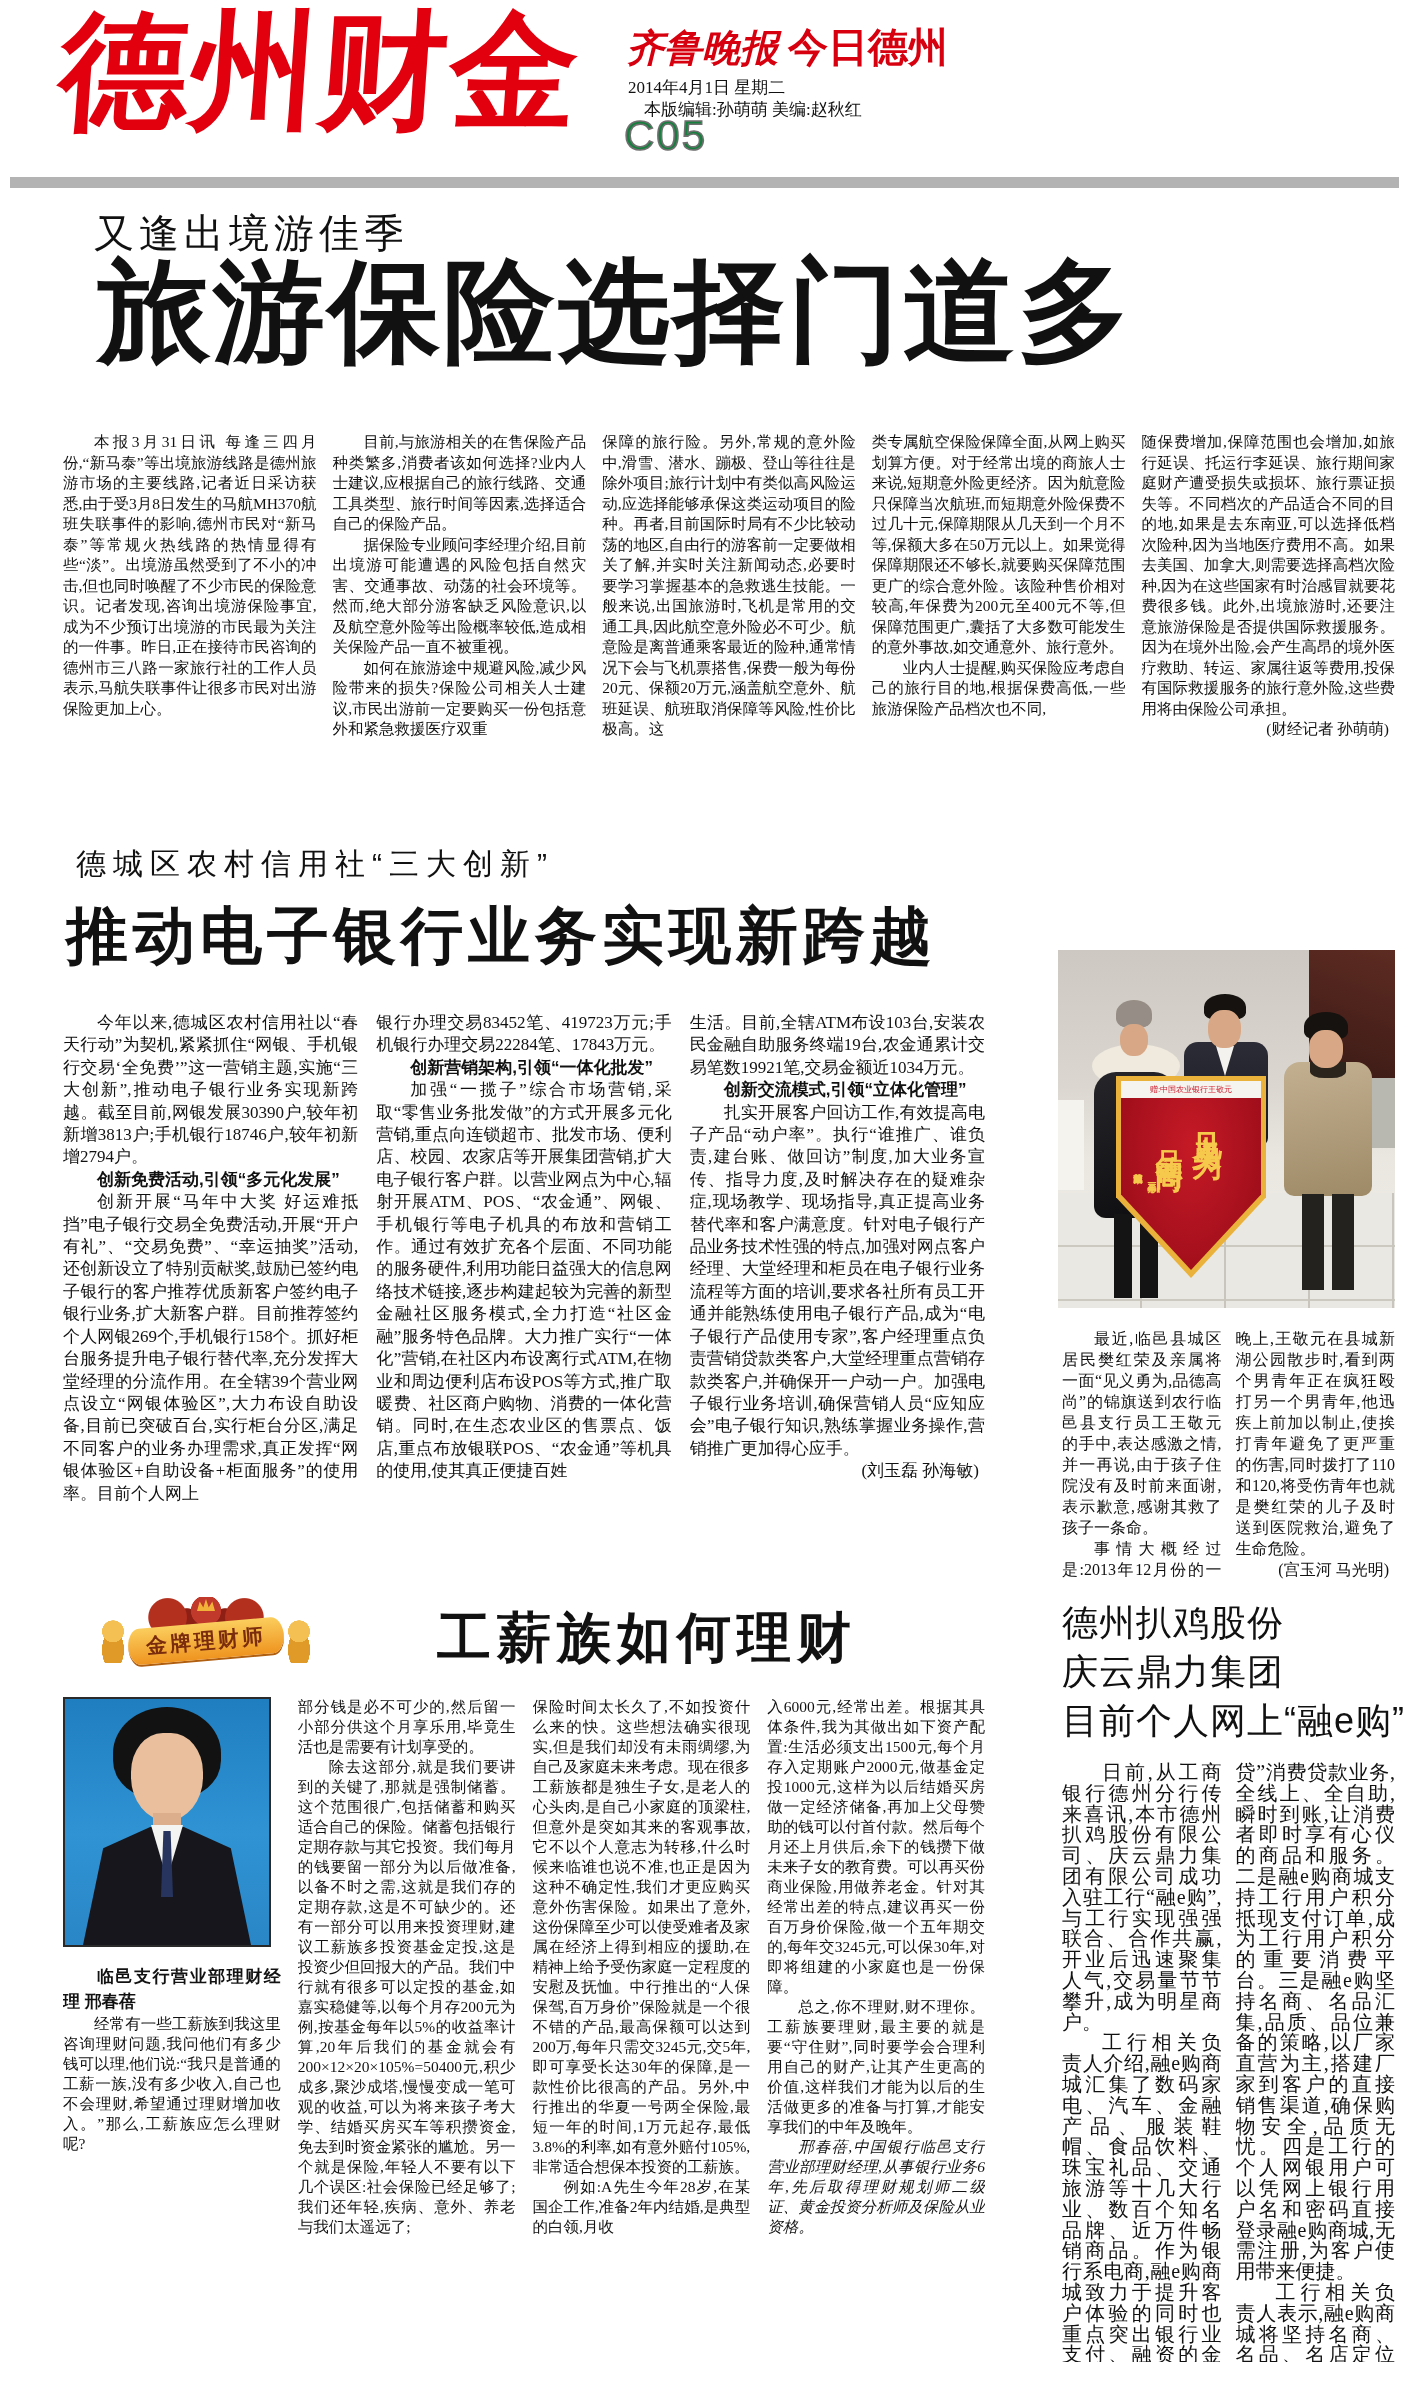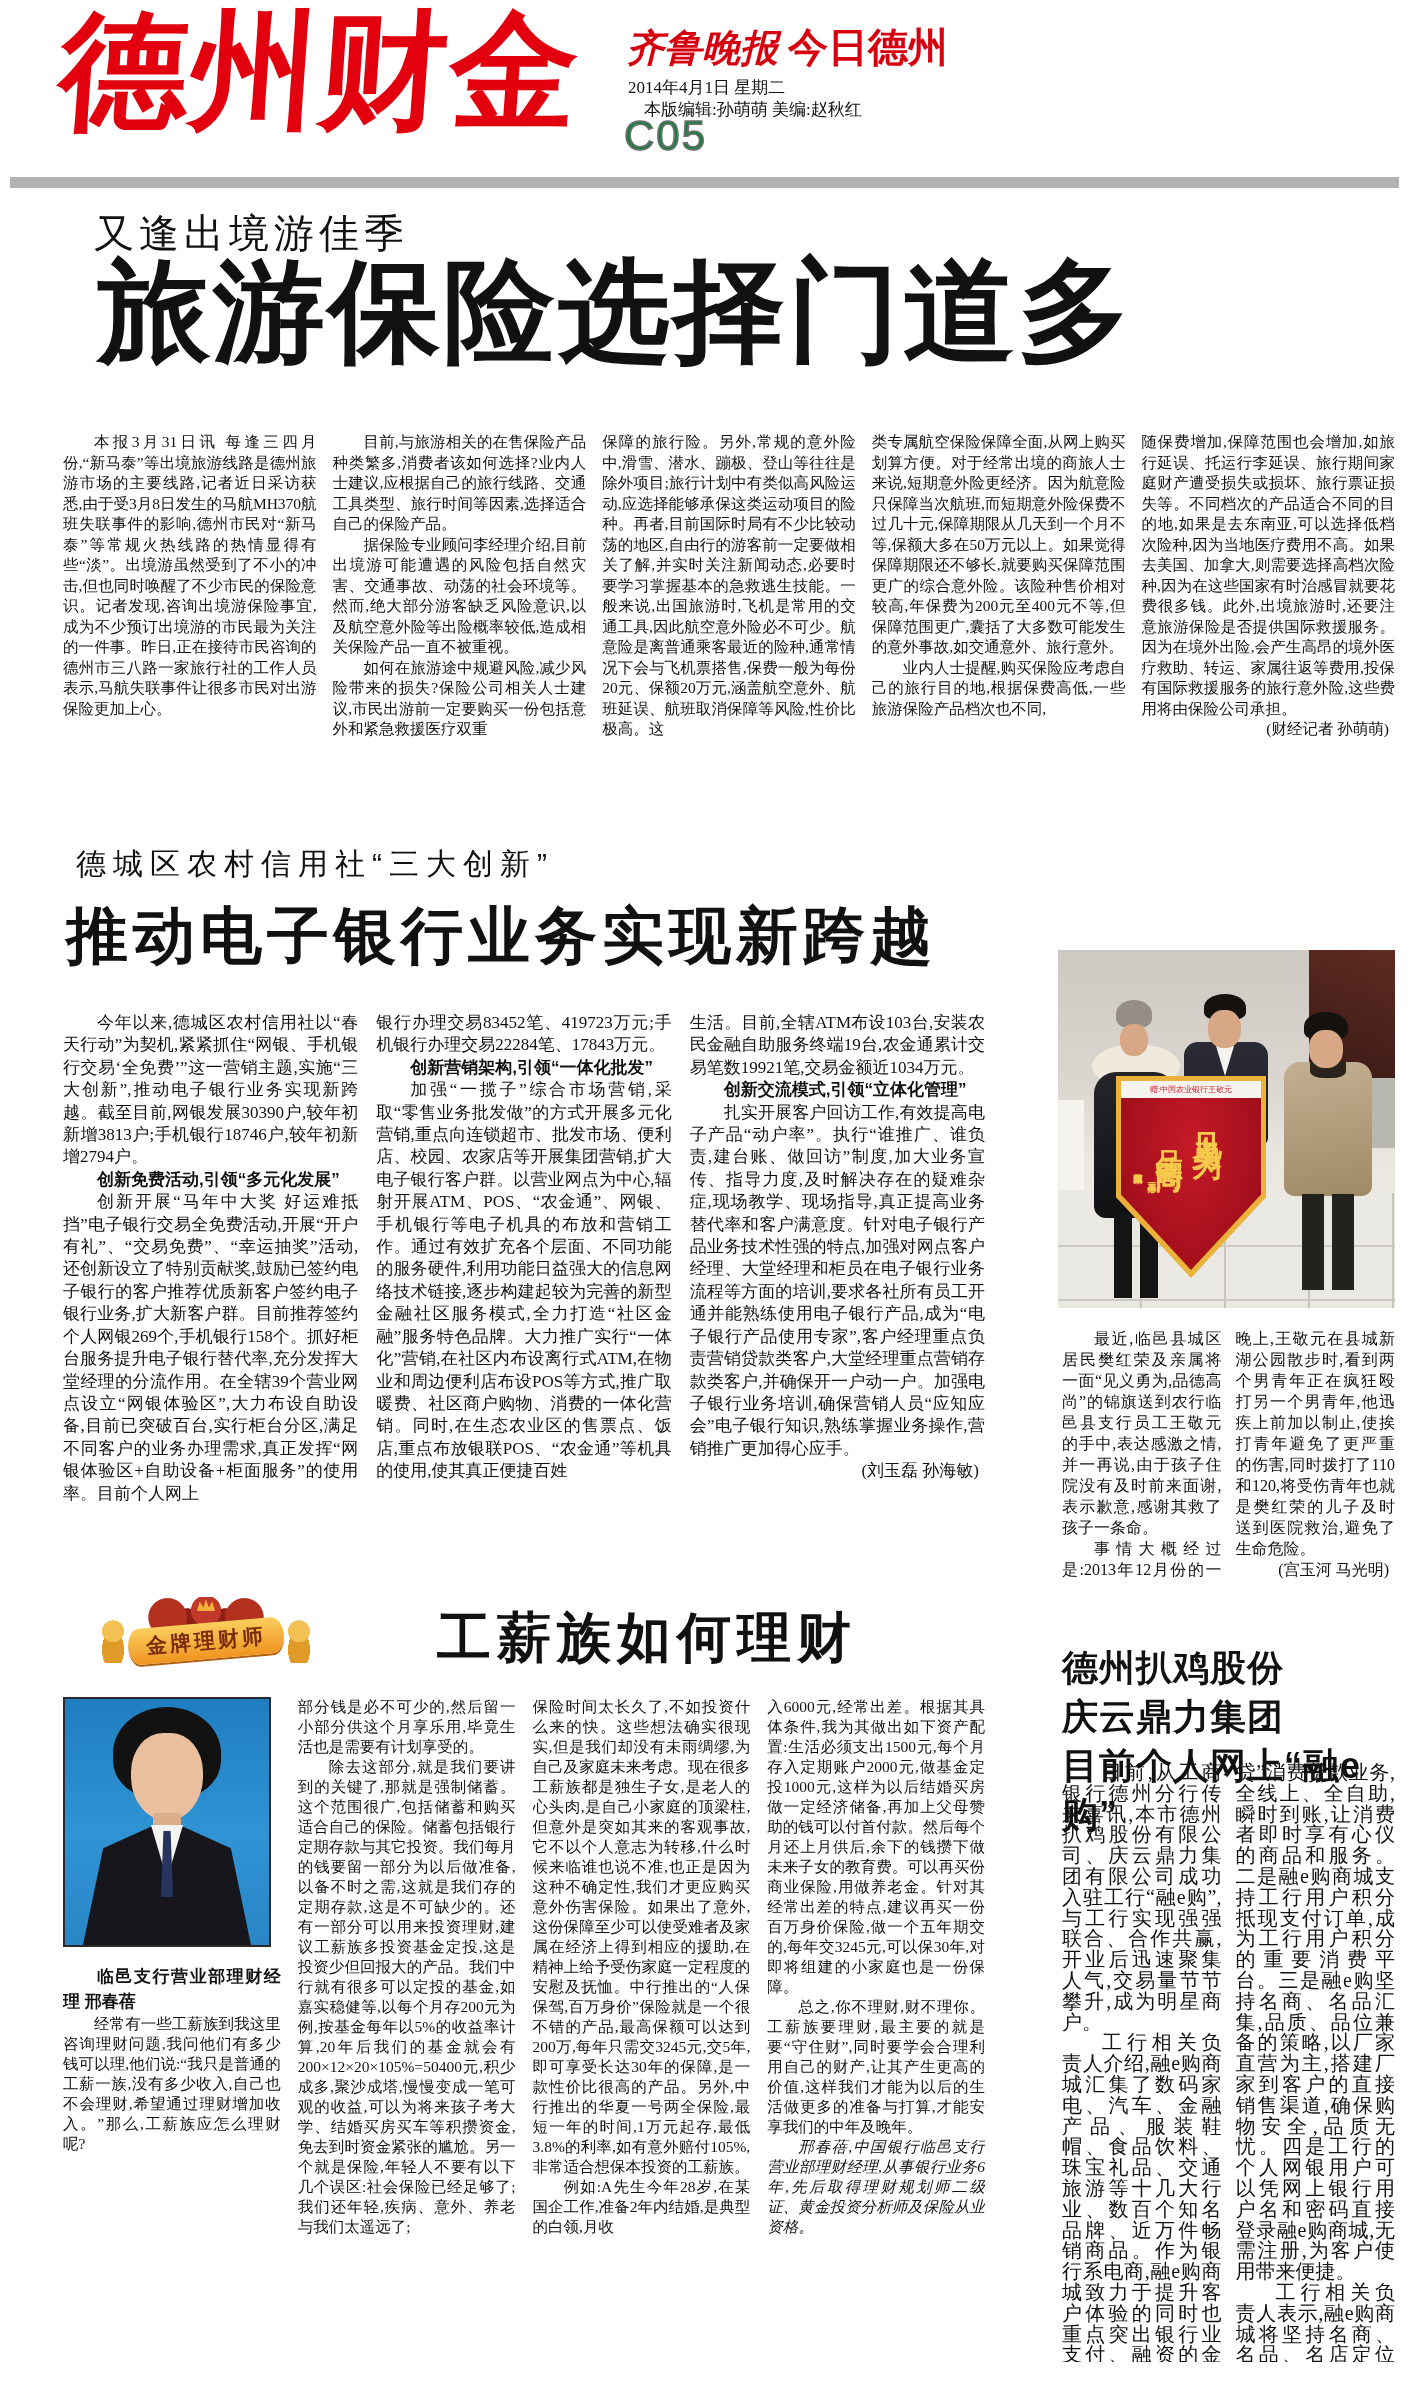--- a/index.html
+++ b/index.html
@@ -20,22 +20,22 @@
   
   .kicker1{left:94px;top:206px;font-family:"Liberation Sans",sans-serif;font-size:40px;letter-spacing:5px;font-weight:500;}
   .headline1{left:98px;top:258px;width:1270px;font-family:Liberation Mono, monospace;
              font-weight:900;font-size:112px;letter-spacing:3px;line-height:1.12;white-space:nowrap;}
   .kicker2{left:76px;top:844px;font-family:"Liberation Sans",sans-serif;font-size:30px;letter-spacing:7px;font-weight:500;}
   .headline2{left:66px;top:894px;font-family:"Liberation Sans",sans-serif;font-weight:900;font-size:62px;
              letter-spacing:5px;white-space:nowrap;}
   .heroHead{left:1062px;top:838px;font-family:"Liberation Sans",sans-serif;font-weight:900;font-size:37px;
             line-height:47px;letter-spacing:2px;}
   .headline3{left:437px;top:1602px;font-family:"Liberation Sans",sans-serif;font-weight:900;font-size:54px;letter-spacing:6px;}
-  .headline4{left:1062px;top:1598px;font-family:"Liberation Sans",sans-serif;font-weight:700;font-size:36px;
-             line-height:49px;letter-spacing:1px;margin-top:45px;}
+  .headline4{left:1062px;top:1598px;font-family:"Liberation Sans",sans-serif;font-weight:400;font-size:36px;
+             line-height:49px;letter-spacing:1px;}
   
   .cols{display:grid;overflow:hidden;text-align:justify;}
   .cols .col{overflow:hidden;}
   .cols p{margin:0;text-indent:2em;}
   .cols p.ni{text-indent:0;}
   .cols p.sh{font-weight:bold;font-family:"Liberation Sans",sans-serif;}
   .cols p.by{text-indent:0;text-align:right;padding-right:6px;}
   .cols p.bio{font-style:italic;}
   .cols p.cap{font-weight:bold;font-family:"Liberation Sans",sans-serif;font-size:17px;line-height:1.45;}
   .a1cols{left:63px;top:432px;width:1332px;height:334px;grid-template-columns:repeat(5,1fr);gap:16px;

